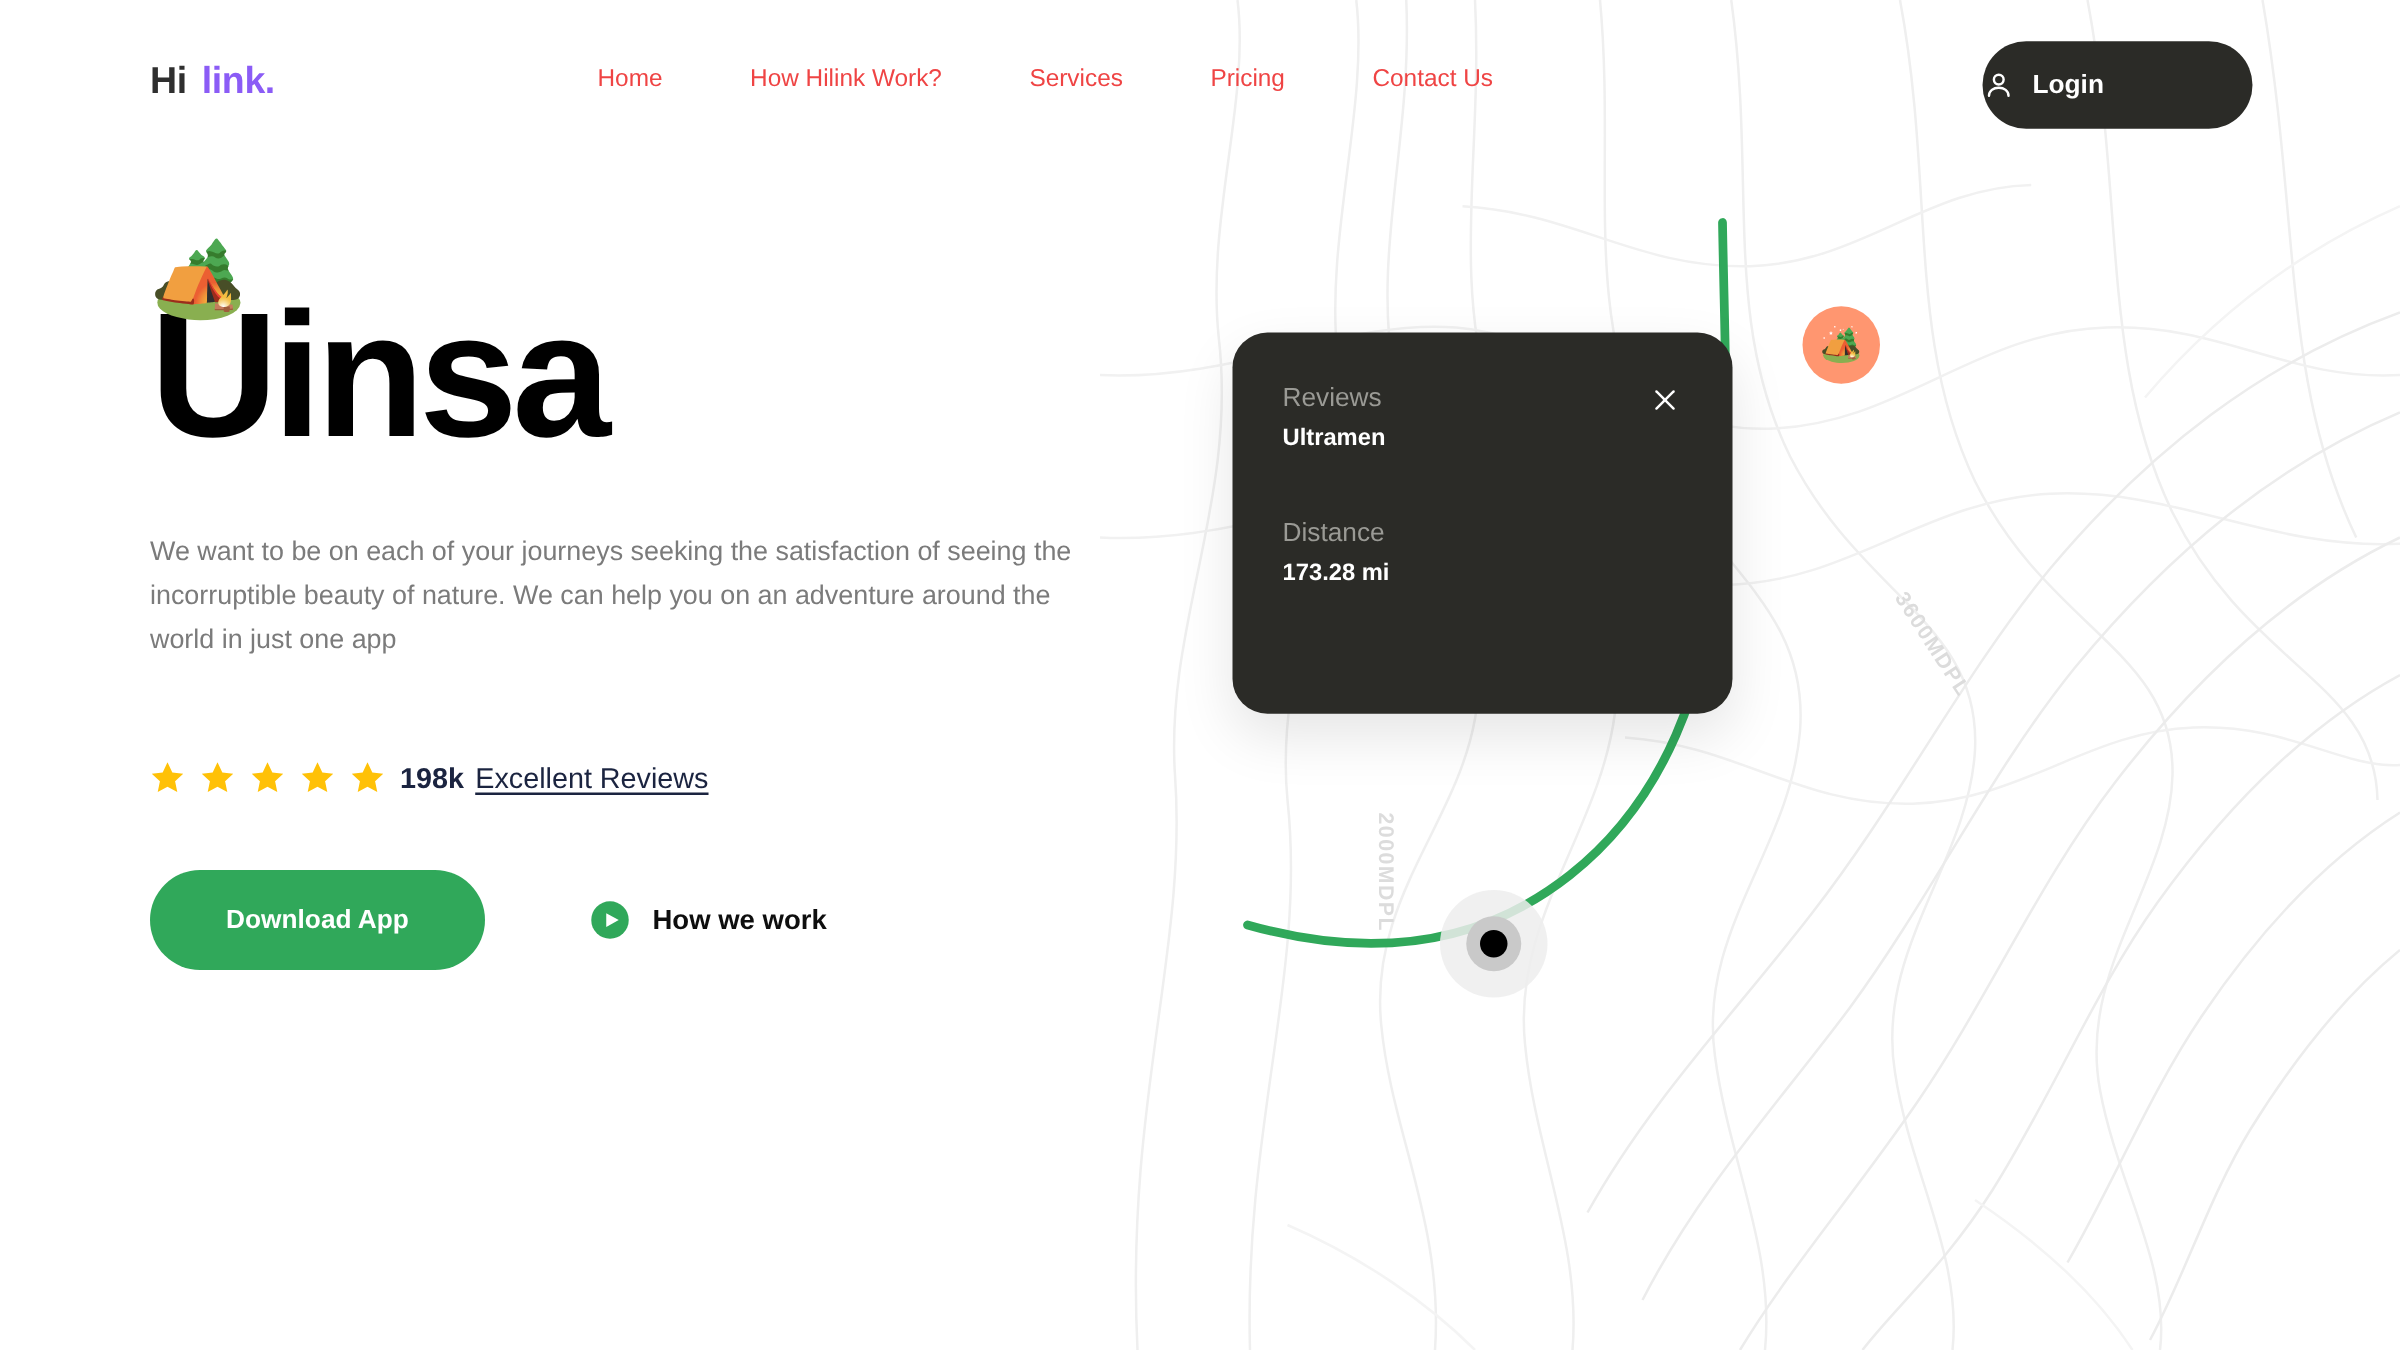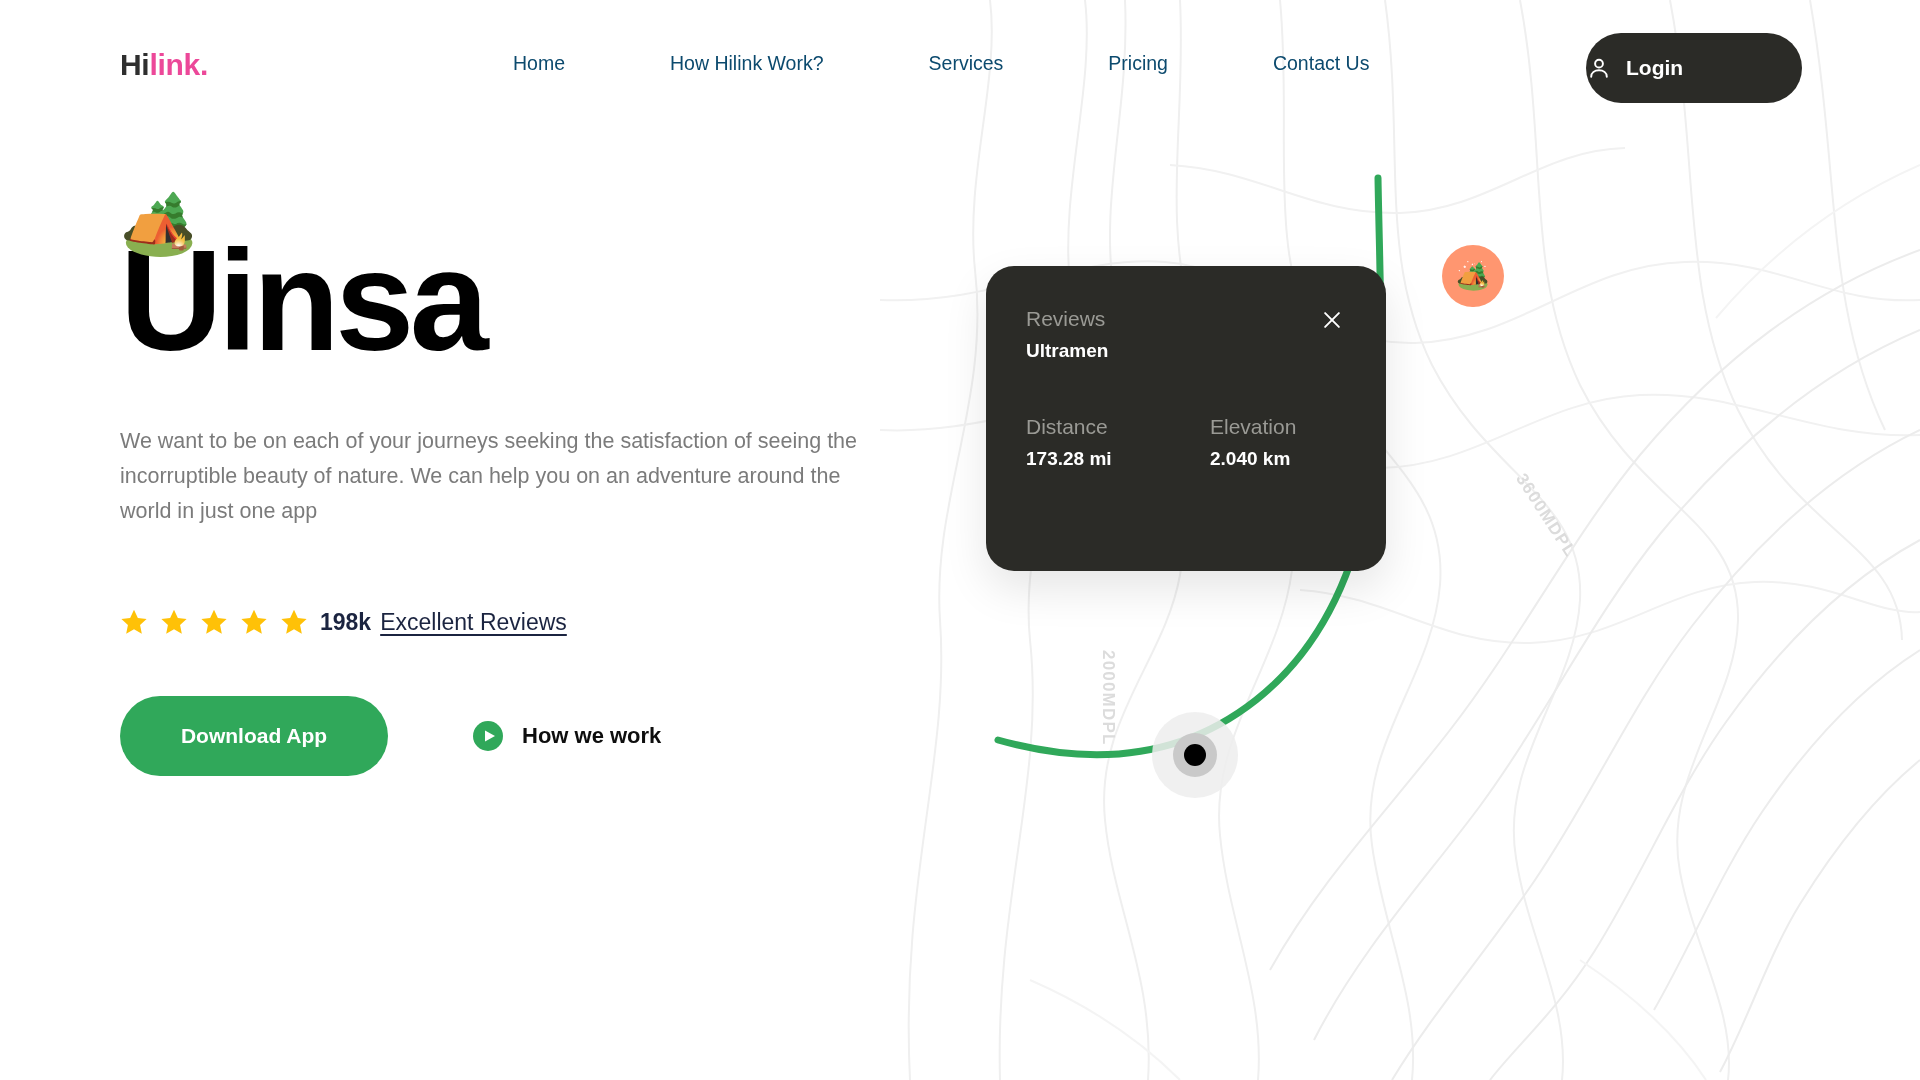--- a/index.html
+++ b/index.html
@@ -89,30 +89,29 @@
     width:1920px; height:120px;
     display:flex; align-items:center;
     z-index:40;
   }
   .logo {
     position:absolute; left:120px; top:50px;
     font-size:30px; font-weight:700; letter-spacing:-.3px;
     line-height:1;
   }
   .logo .hi   { color:#2f2f2f; }
-  .logo .link { color:#ec4899; }
+  .logo .link { color:#8b5cf6;padding-left:12px; }
 
   .nav {
     position:absolute; left:478px; top:52px;
     display:flex; align-items:center; gap:70px;
   }
   .nav a {
-    color:#0c4a6e; font-size:19.5px; text-decoration:none;
+    color:#ef4444; font-size:19.5px; text-decoration:none;
     white-space:nowrap;
-    margin-left:35px;
   }
 
   .login-btn {
     position:absolute; left:1586px; top:33px;
     width:216px; height:70px;
     border-radius:35px;
     background:#2b2b27;
     border:none;
     display:flex; align-items:center; 
     gap:14px;
@@ -341,20 +340,16 @@
           <line x1="19.5" y1="4.5" x2="4.5" y2="19.5"></line>
         </svg>
       </button>
     </div>
 
     <div class="card-stats">
       <div class="stat">
         <div class="card-label">Distance</div>
         <div class="card-value">173.28 mi</div>
       </div>
-      <div class="stat">
-        <div class="card-label">Elevation</div>
-        <div class="card-value">2.040 km</div>
-      </div>
     </div>
   </div>
 
 </div>
 
 </body></html>

